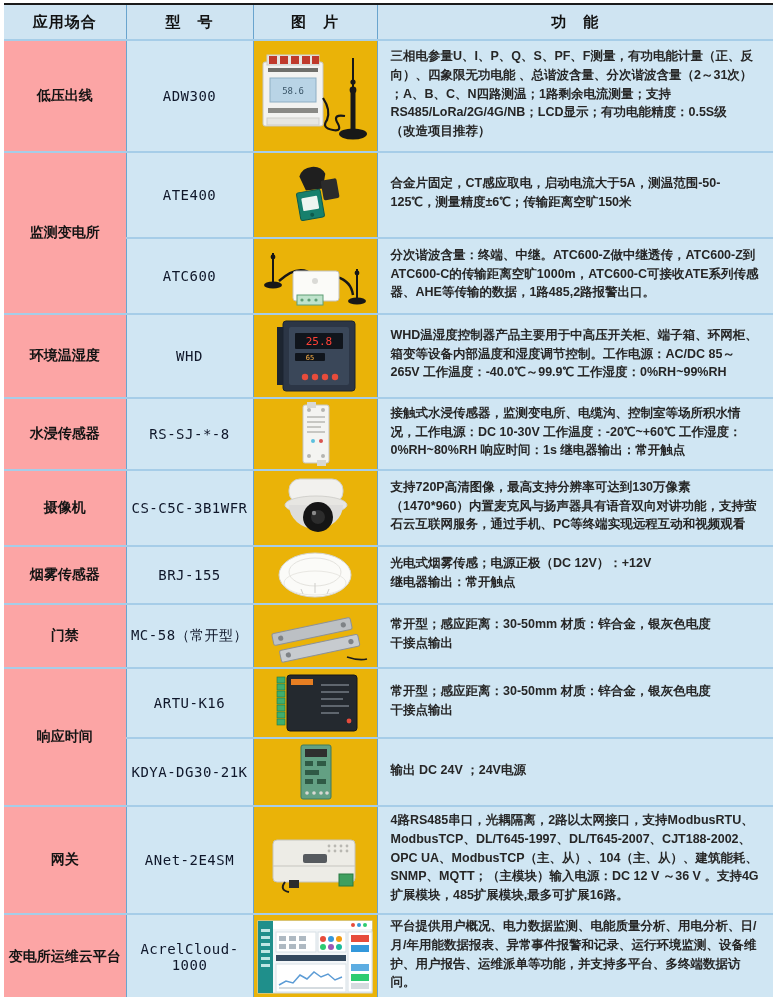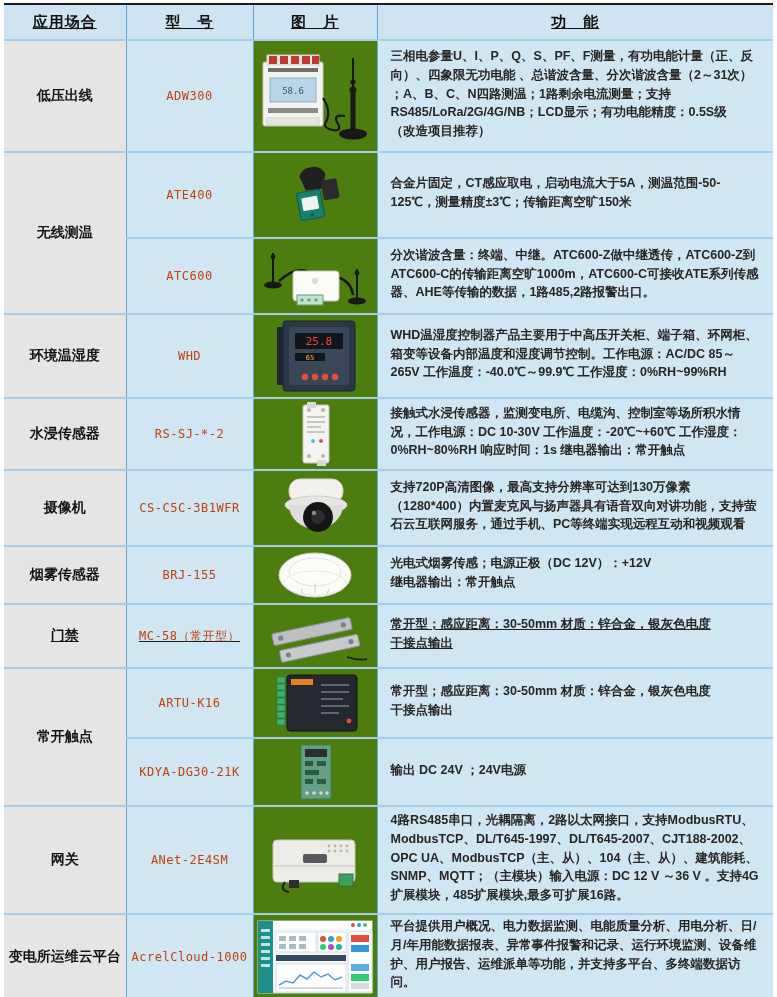--- a/index.html
+++ b/index.html
@@ -4,25 +4,25 @@
 <style>
   html,body{margin:0;padding:0;background:#ffffff;}
   body{width:777px;font-family:"Liberation Sans",sans-serif;color:#1f1f1f;}
   .wrap{padding:3px 4px 0 4px;}
   table.spec{width:769px;border-collapse:collapse;table-layout:fixed;
     border-top:2px solid #1b1b1b;border-bottom:4px solid #1273ad;}
   col.c-app{width:122px;} col.c-model{width:127px;} col.c-pic{width:124px;} col.c-func{width:396px;}
   th,td{border-bottom:2px solid #a6cde8;border-right:1px solid #6aa4ce;vertical-align:middle;}
   th:last-child,td:last-child{border-right:none;text-align:center;}
   th{background:#cfe4f2;height:30px;font-size:15px;font-weight:700;color:#111;
-     letter-spacing:1px;text-align:center;padding:2px 0;text-decoration:underline;}
-  td.app{background:#e5e5e5;text-align:center;font-weight:700;font-size:14px;color:#141414;padding:2px 4px;}
+     letter-spacing:1px;text-align:center;padding:2px 0;}
+  td.app{background:#fca5a5;text-align:center;font-weight:700;font-size:14px;color:#141414;padding:2px 4px;}
   td.model{background:#d0e6f3;text-align:center;font-family:"DejaVu Sans Mono",monospace;
-     font-size:12px;color:#c2410c;letter-spacing:.5px;padding:2px 4px;}
-  td.pic{background:#4d7c0f;text-align:center;padding:2px 0;}
+     font-size:14px;color:#0f172a;letter-spacing:.5px;padding:2px 4px;}
+  td.pic{background:#eab308;text-align:center;padding:2px 0;}
   td.pic svg{display:inline-block;vertical-align:middle;}
   td.func{background:#d0e6f3;font-size:12.5px;line-height:1.5;color:#262626;
      padding:2px 12px 6px 13px;text-align:left;white-space:pre-line;font-weight:600;}
   tr{overflow:hidden;}
 </style>
 </head>
 <body>
 
 <div class="wrap">
   <table class="spec">
@@ -65,32 +65,32 @@
   <ellipse cx="96" cy="88" rx="14" ry="5.5" fill="#181818"></ellipse>
   <path d="M96 88 V46" stroke="#181818" stroke-width="5"></path>
   <path d="M96 48 V12" stroke="#181818" stroke-width="2"></path>
   <circle cx="96" cy="44" r="3.4" fill="#181818"></circle>
                 <circle cx="96" cy="36" r="2.6" fill="#181818"></circle>
 </svg></span></td>
           <td class="func">三相电参量U、I、P、Q、S、PF、F测量，有功电能计量（正、反向）、四象限无功电能 、总谐波含量、分次谐波含量（2～31次） ；A、B、C、N四路测温；1路剩余电流测量；支持RS485/LoRa/2G/4G/NB；LCD显示；有功电能精度：0.5S级
 （改造项目推荐）</td>
         </tr>
         <tr style="height: 86px;">
-          <td class="app" rowspan="2">无线测温</td>
+          <td class="app" rowspan="2">监测变电所</td>
           <td class="model">ATE400</td>
           <td class="pic"><span><svg width="96" height="78" viewBox="0 0 96 78">
   <g transform="rotate(-10 48 40)">
     <path d="M36 18 a14 13 0 0 1 26 2 l-5 14 l-17 -1 z" fill="#1f1f1f"></path>
     <rect x="56" y="26" width="16" height="20" rx="2" fill="#2b2b2b"></rect>
     <rect x="30" y="34" width="24" height="28" rx="2" fill="#17806d" stroke="#0e5a4c"></rect>
     <rect x="34" y="40" width="16" height="13" rx="1" fill="#eef5f1"></rect>
     <circle cx="42" cy="58" r="2" fill="#0e5a4c"></circle>
   </g>
 </svg></span></td>
-          <td class="func">合金片固定，CT感应取电，启动电流大于5A，测温范围-50-125℃，测量精度±3℃；传输距离空旷150米</td>
+          <td class="func">合金片固定，CT感应取电，启动电流大于5A，测温范围-50-125℃，测量精度±6℃；传输距离空旷150米</td>
         </tr>
         <tr style="height: 74px;">
           <td class="model">ATC600</td>
           <td class="pic"><span><svg width="112" height="70" viewBox="0 0 112 70">
   <path d="M14 42 V12" stroke="#161616" stroke-width="2"></path>
                 <circle cx="14" cy="16" r="2.4" fill="#161616"></circle>
   <ellipse cx="14" cy="44" rx="9" ry="3.6" fill="#181818"></ellipse>
   <path d="M98 58 V28" stroke="#161616" stroke-width="2"></path>
                 <circle cx="98" cy="32" r="2.4" fill="#161616"></circle>
   <ellipse cx="98" cy="60" rx="9" ry="3.6" fill="#181818"></ellipse>
@@ -122,21 +122,21 @@
                   <circle cx="40" cy="60" r="3.2"></circle>
                   <circle cx="50" cy="60" r="3.2"></circle>
                   <circle cx="60" cy="60" r="3.2"></circle>
                   <circle cx="70" cy="60" r="3.2"></circle>
                 </g>
 </svg></span></td>
           <td class="func">WHD温湿度控制器产品主要用于中高压开关柜、端子箱、环网柜、箱变等设备内部温度和湿度调节控制。工作电源：AC/DC 85～265V 工作温度：-40.0℃～99.9℃ 工作湿度：0%RH~99%RH</td>
         </tr>
         <tr style="height: 70px;">
           <td class="app" rowspan="1">水浸传感器</td>
-          <td class="model">RS-SJ-*-2</td>
+          <td class="model">RS-SJ-*-8</td>
           <td class="pic"><span><svg width="72" height="66" viewBox="0 0 72 66">
   <rect x="24" y="4" width="26" height="58" rx="2" fill="#f4f4f1" stroke="#c5c5c1"></rect>
   <rect x="28" y="1" width="9" height="6" fill="#d8d8d4"></rect>
                 <rect x="38" y="59" width="9" height="6" fill="#d8d8d4"></rect>
   <g stroke="#9a9a94" stroke-width="1">
                   <line x1="28" y1="16" x2="46" y2="16"></line>
                   <line x1="28" y1="21" x2="46" y2="21"></line>
                   <line x1="28" y1="26" x2="42" y2="26"></line>
                   <line x1="28" y1="31" x2="46" y2="31"></line>
                 </g>
@@ -155,55 +155,55 @@
           <td class="app" rowspan="1">摄像机</td>
           <td class="model">CS-C5C-3B1WFR</td>
           <td class="pic"><span><svg width="104" height="70" viewBox="0 0 104 70">
   <rect x="26" y="6" width="54" height="24" rx="11" fill="#f2f1ee" stroke="#d2d1cd"></rect>
   <ellipse cx="53" cy="32" rx="31" ry="9" fill="#e7e6e2" stroke="#d2d1cd"></ellipse>
   <path d="M26 32 a27 24 0 0 0 54 0 z" fill="#dedddB"></path>
   <circle cx="55" cy="44" r="15" fill="#151515"></circle>
   <circle cx="55" cy="44" r="7" fill="#2c2c2c"></circle>
   <circle cx="51" cy="40" r="2.2" fill="#8a8a8a"></circle>
 </svg></span></td>
-          <td class="func">支持720P高清图像，最高支持分辨率可达到130万像素（1280*400）内置麦克风与扬声器具有语音双向对讲功能，支持萤石云互联网服务，通过手机、PC等终端实现远程互动和视频观看</td>
+          <td class="func">支持720P高清图像，最高支持分辨率可达到130万像素（1470*960）内置麦克风与扬声器具有语音双向对讲功能，支持萤石云互联网服务，通过手机、PC等终端实现远程互动和视频观看</td>
         </tr>
         <tr style="height: 54px;">
           <td class="app" rowspan="1">烟雾传感器</td>
           <td class="model">BRJ-155</td>
           <td class="pic"><span><svg width="100" height="52" viewBox="0 0 100 52">
   <ellipse cx="50" cy="26" rx="36" ry="22" fill="#fbfbf8" stroke="#d6d5d0"></ellipse>
   <ellipse cx="50" cy="23" rx="26" ry="14" fill="none" stroke="#e4e3de"></ellipse>
   <ellipse cx="50" cy="34" rx="31" ry="12" fill="none" stroke="#e9e8e3"></ellipse>
   <line x1="50" y1="34" x2="50" y2="44" stroke="#cfceca"></line>
   <line x1="36" y1="40" x2="38" y2="45" stroke="#cfceca"></line>
                 <line x1="64" y1="40" x2="62" y2="45" stroke="#cfceca"></line>
 </svg></span></td>
           <td class="func">光电式烟雾传感；电源正极（DC 12V）：+12V
 继电器输出：常开触点</td>
         </tr>
-        <tr style="height: 59px; text-decoration: underline;">
+        <tr style="height: 59px;">
           <td class="app" rowspan="1">门禁</td>
           <td class="model">MC-58（常开型）</td>
           <td class="pic"><span><svg width="108" height="58" viewBox="0 0 108 58">
   <g transform="rotate(-12 54 29)">
     <rect x="12" y="18" width="80" height="12" rx="2" fill="#bcc0c4" stroke="#8e9296"></rect>
     <circle cx="20" cy="24" r="2.6" fill="#7e8286"></circle>
                   <circle cx="84" cy="24" r="2.6" fill="#7e8286"></circle>
     <rect x="16" y="36" width="80" height="12" rx="2" fill="#c7cbcf" stroke="#8e9296"></rect>
     <circle cx="24" cy="42" r="2.6" fill="#7e8286"></circle>
                   <circle cx="88" cy="42" r="2.6" fill="#7e8286"></circle>
   </g>
   <path d="M86 50 q12 4 20 2" stroke="#1c1c1c" stroke-width="1.6" fill="none"></path>
 </svg></span></td>
           <td class="func">常开型；感应距离：30-50mm 材质：锌合金，银灰色电度
 干接点输出</td>
         </tr>
         <tr style="height: 67px;">
-          <td class="app" rowspan="2">常开触点</td>
+          <td class="app" rowspan="2">响应时间</td>
           <td class="model">ARTU-K16</td>
           <td class="pic"><span><svg width="104" height="64" viewBox="0 0 104 64">
   <rect x="24" y="4" width="70" height="56" rx="3" fill="#24292f" stroke="#14171b"></rect>
   <g fill="#3fae6e" stroke="#1d7a45" stroke-width="0.6">
     <rect x="14" y="6" width="8" height="6"></rect>
                   <rect x="14" y="13" width="8" height="6"></rect>
                   <rect x="14" y="20" width="8" height="6"></rect>
                   <rect x="14" y="27" width="8" height="6"></rect>
                   <rect x="14" y="34" width="8" height="6"></rect>
                   <rect x="14" y="41" width="8" height="6"></rect>

